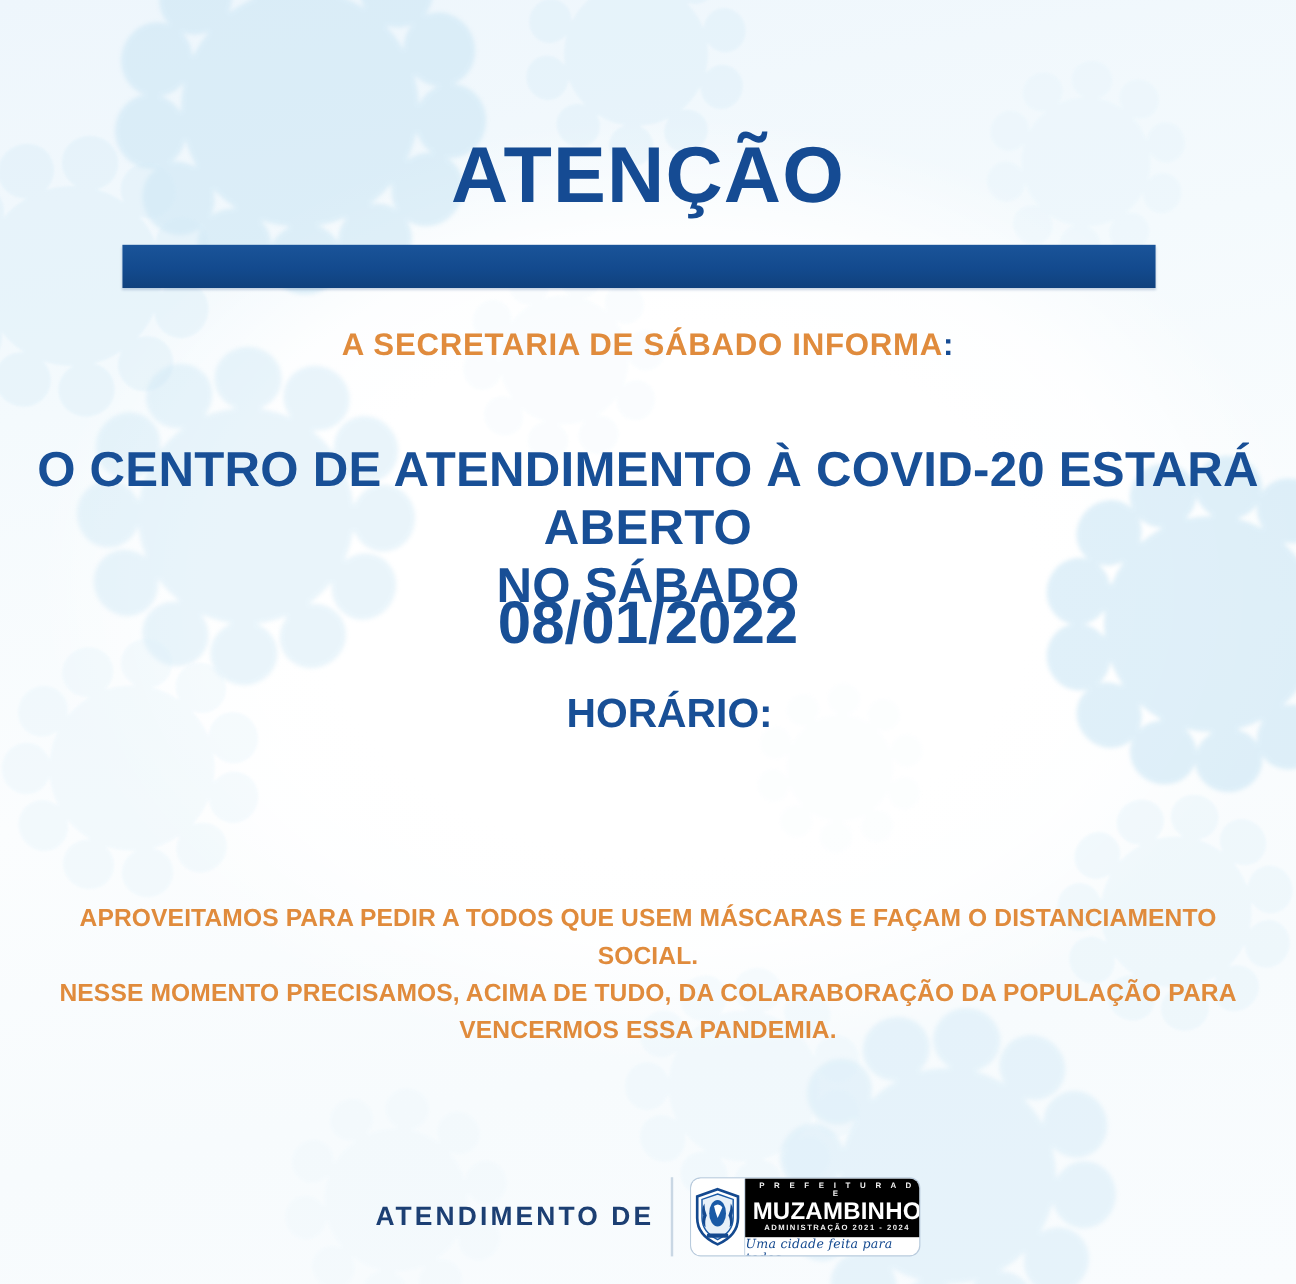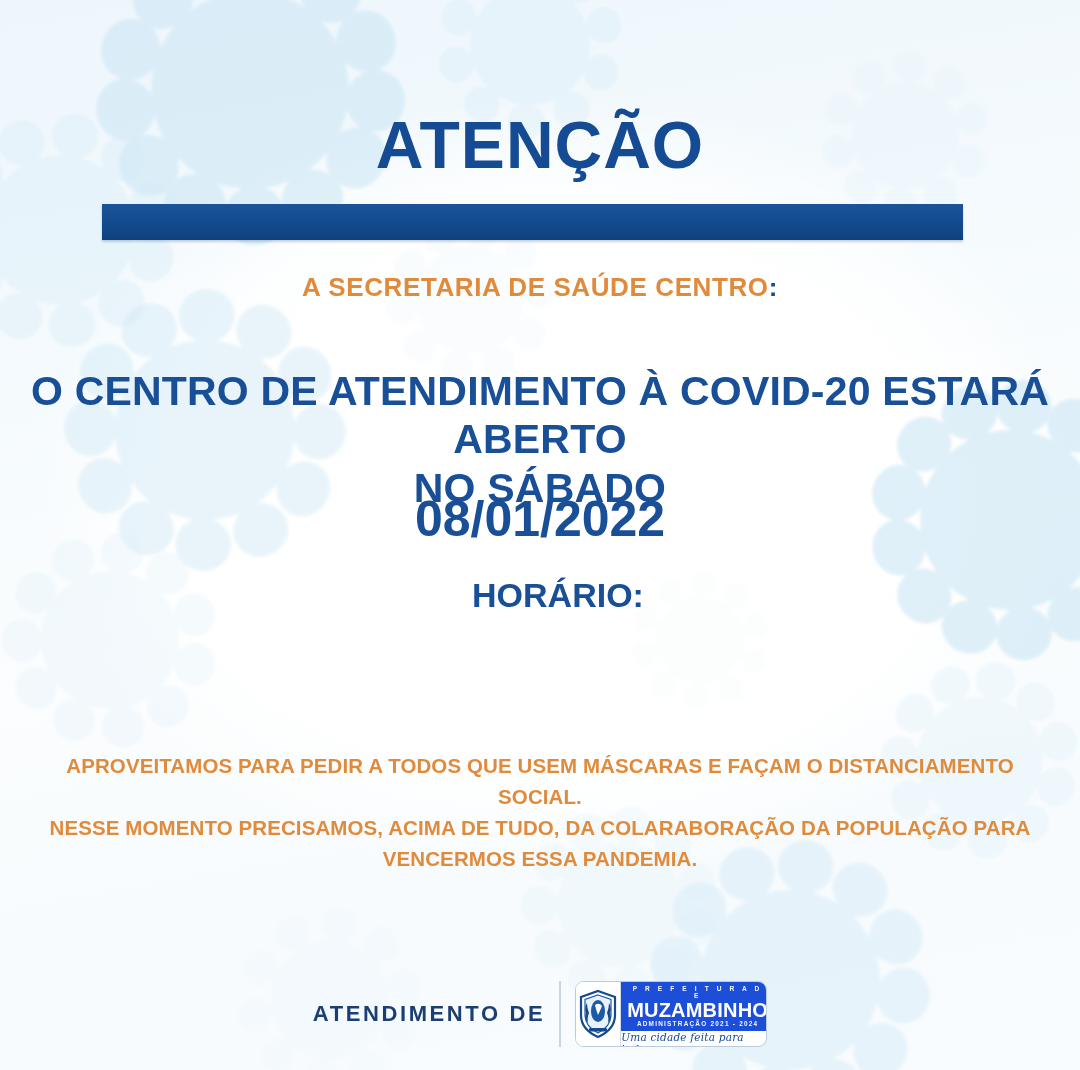--- a/index.html
+++ b/index.html
@@ -209,21 +209,21 @@
     justify-content:center;
     border-right:1.4px solid #cddbe8;
     background:#fff;
   }
   .pref-right {
     flex:1;
     display:flex;
     flex-direction:column;
   }
   .pref-band {
-    background:#1d4ed8;
+    background:#000000;
     padding:4px 6px 3px;
     text-align:center;
     color:#fff;
     line-height:1;
   }
   .pref-band .p1 {
     font-size:6.6px;
     letter-spacing:3.1px;
     font-weight:bold;
     opacity:0.95;
@@ -870,21 +870,21 @@
           <b style="background: rgb(234, 246, 252);"></b>
         </div>
       </div>
     </div>
 
   <div class="attention">ATENÇÃO</div>
 
   <div class="rule"></div>
 
   <div class="informa">
-    <span>A SECRETARIA DE SAÚDE CENTRO</span><span class="colon">:</span>
+    <span>A SECRETARIA DE SÁBADO INFORMA</span><span class="colon">:</span>
   </div>
 
   <div class="headline">
     <div>O CENTRO DE ATENDIMENTO À COVID-20 ESTARÁ ABERTO</div>
     <div>NO SÁBADO</div>
   </div>
 
   <div class="date">08/01/2022</div>
 
   <div class="horario-label">HORÁRIO:</div>

